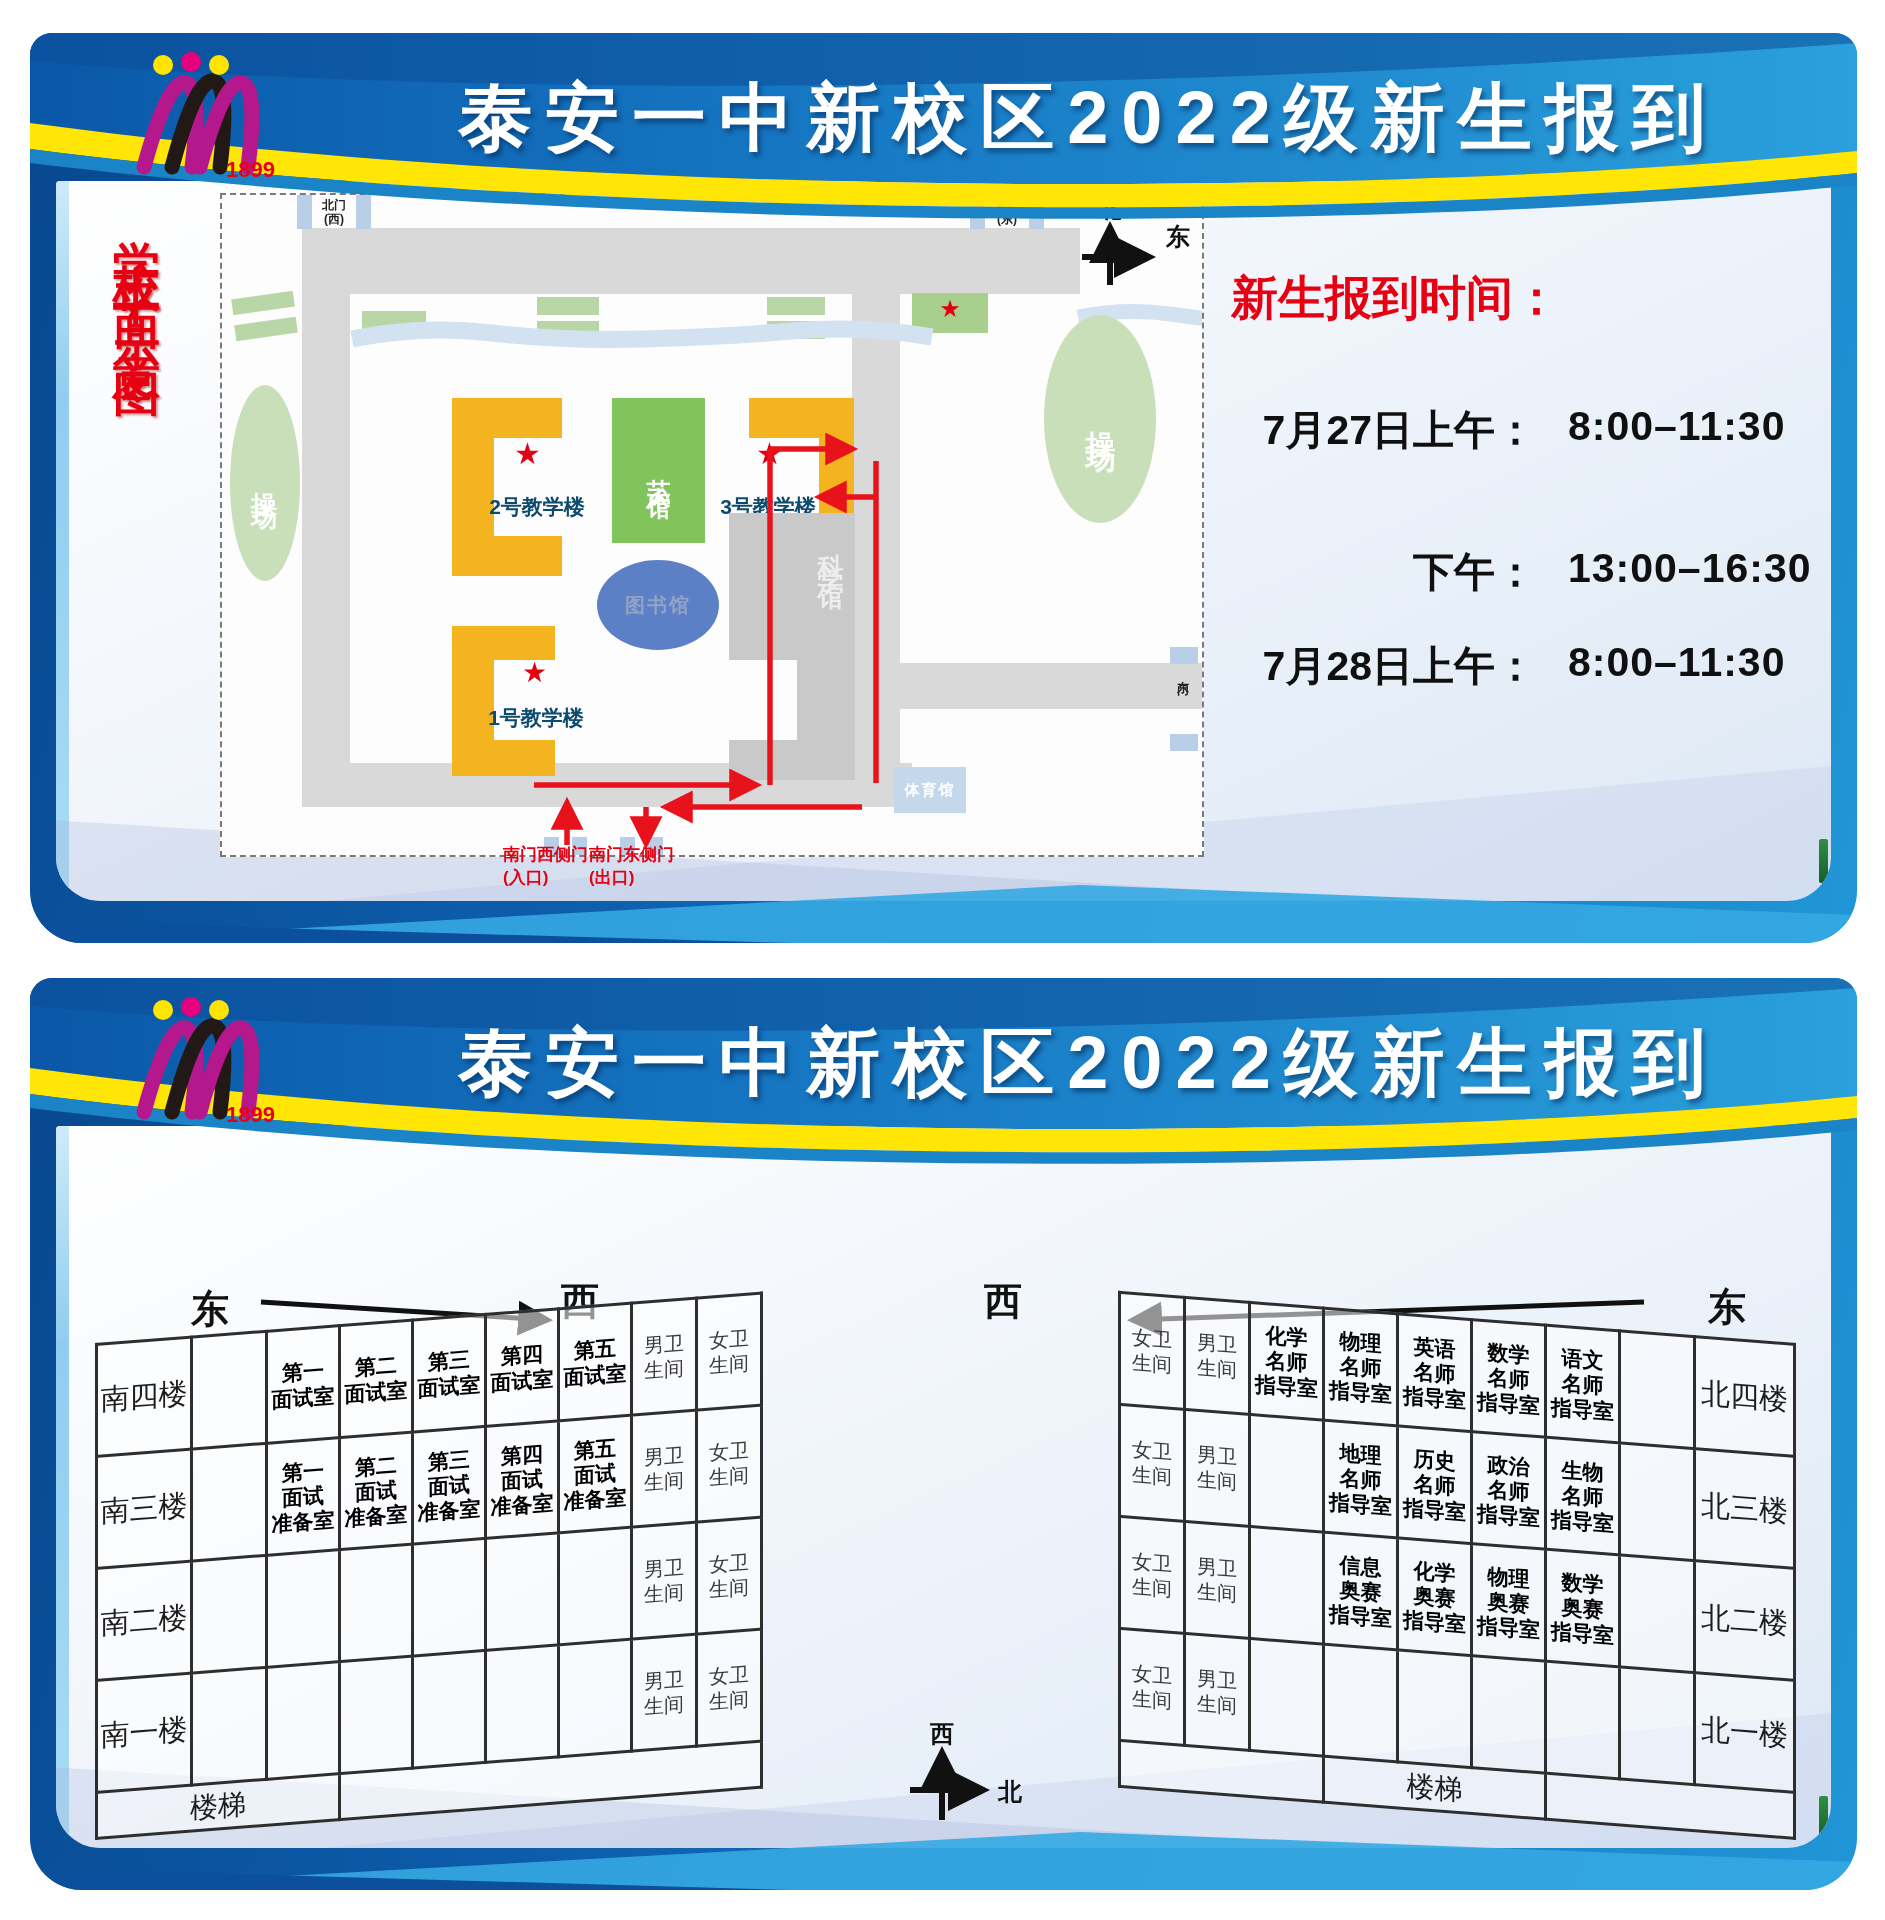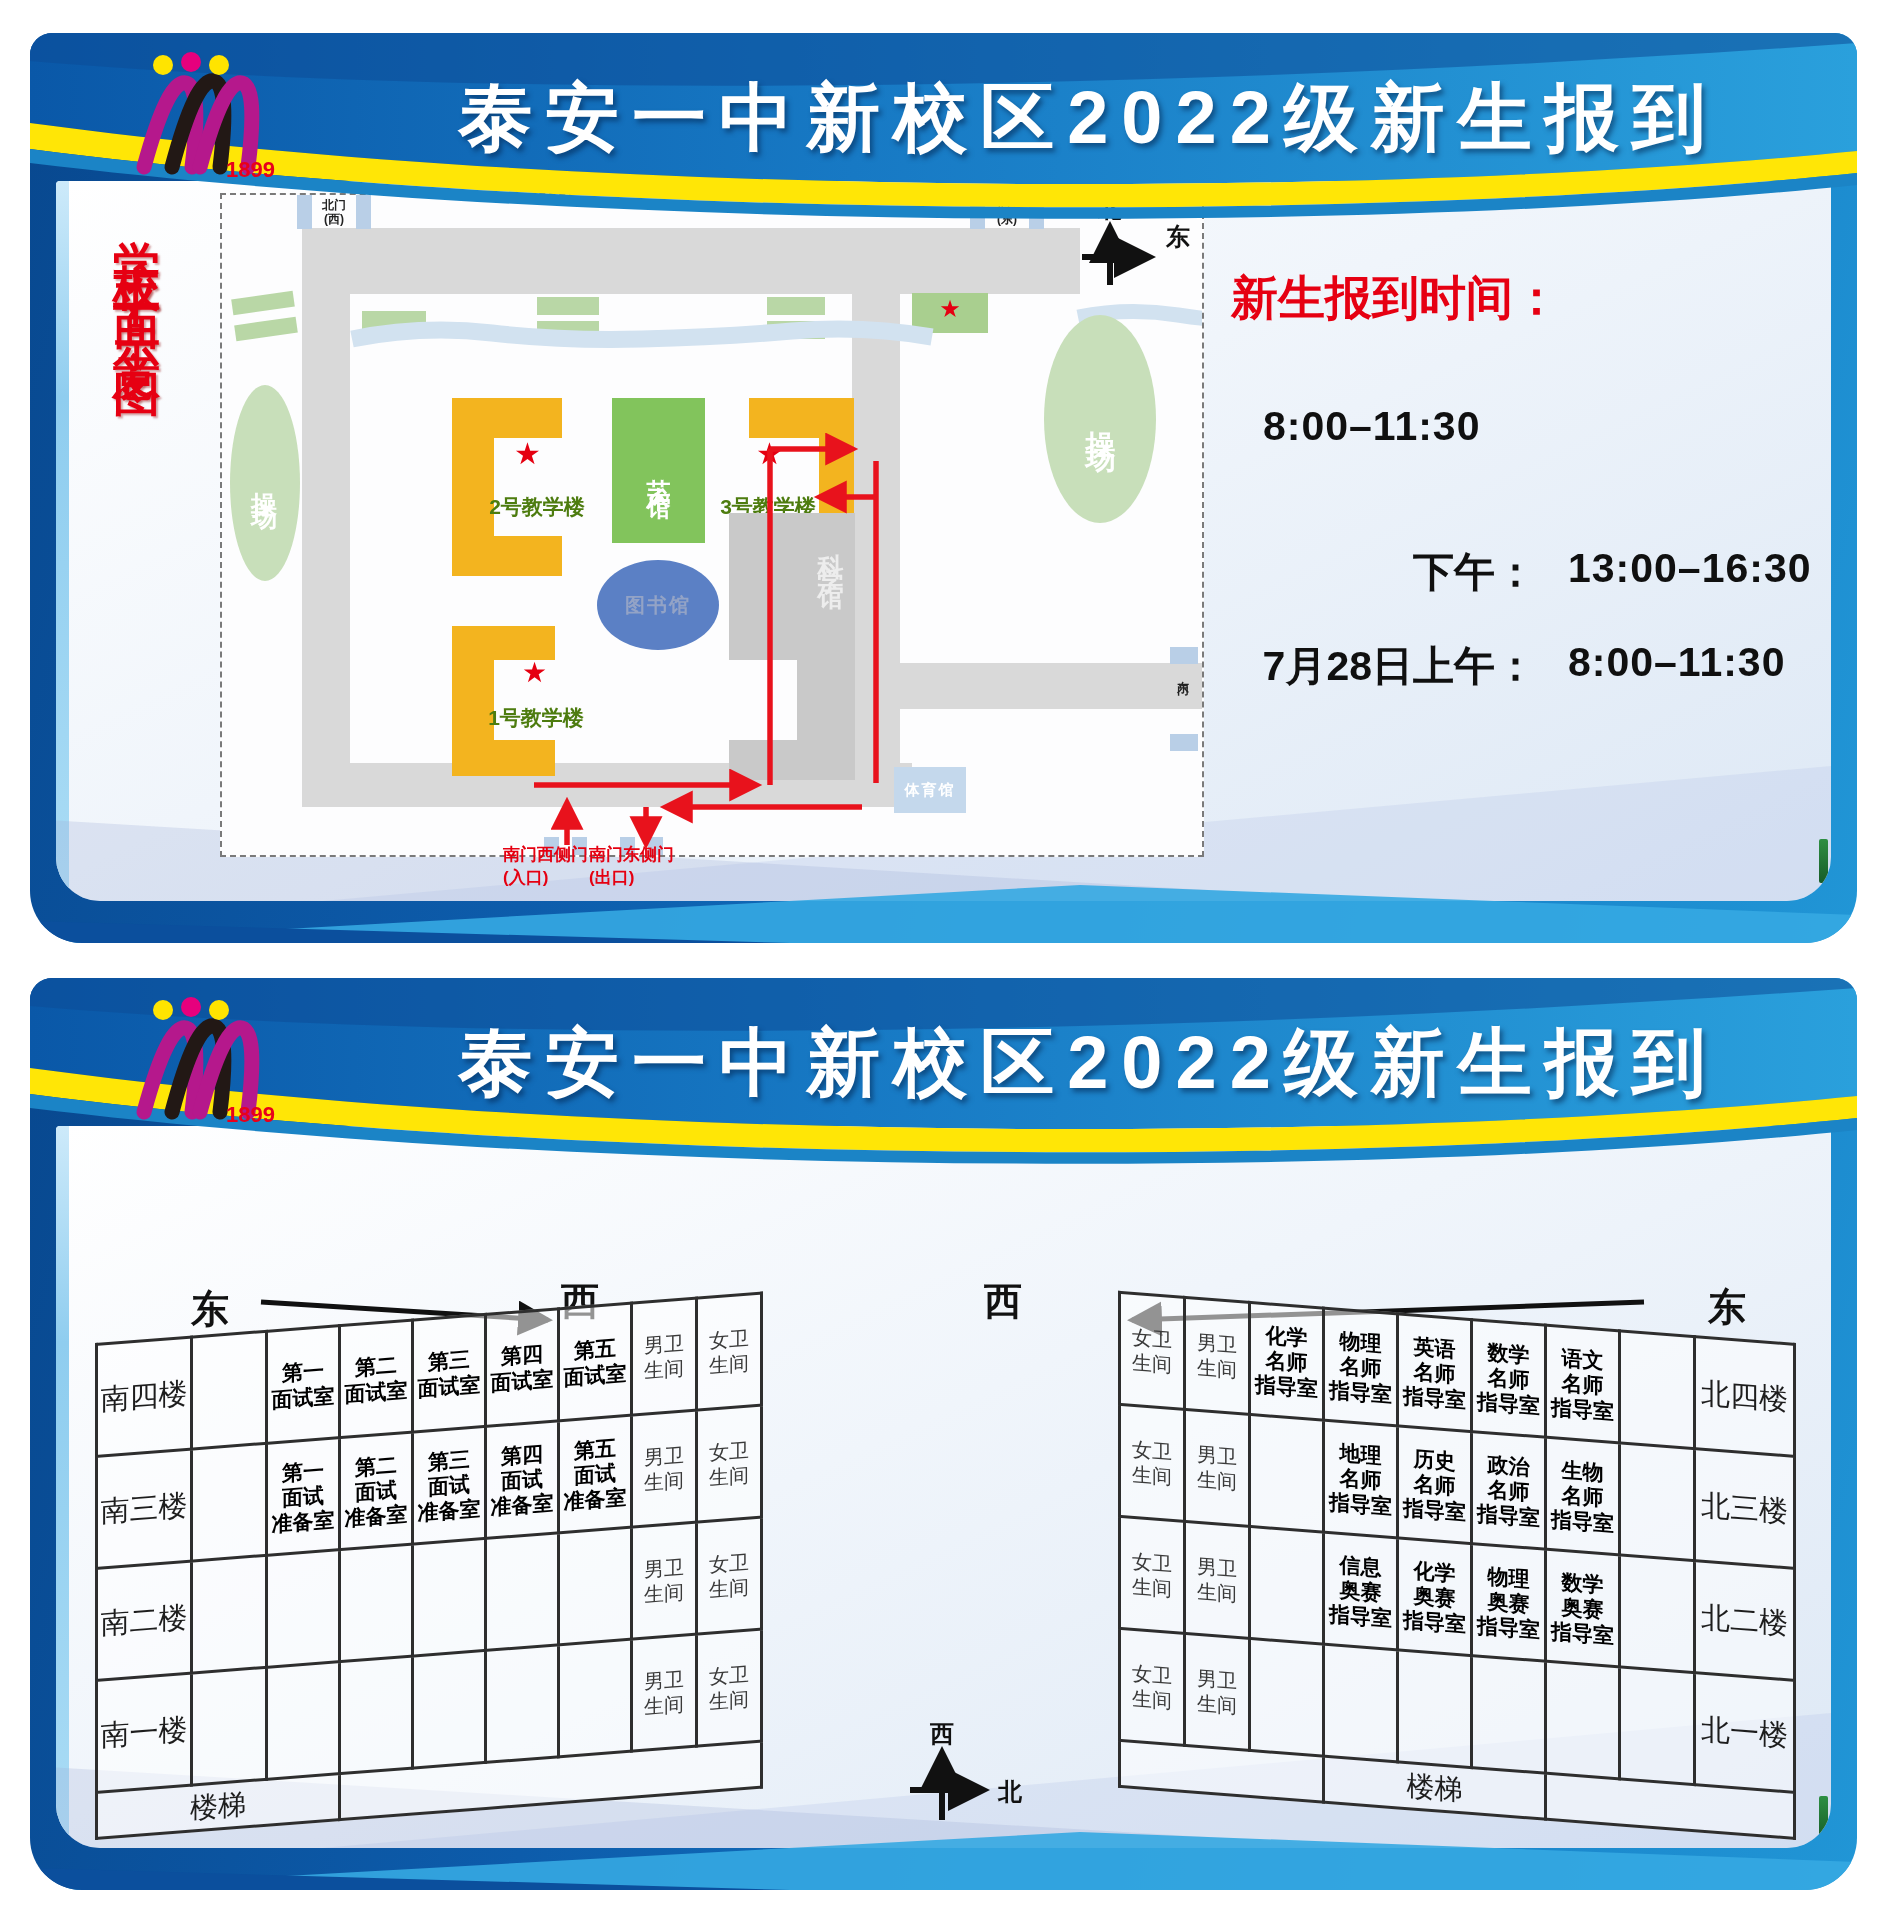--- a/index.html
+++ b/index.html
@@ -35,21 +35,21 @@
               font-size:47px;font-weight:bold;color:#e60012;letter-spacing:22px;
               text-shadow:2px 2px 2px rgba(140,0,0,.35);}
   .map{position:absolute;left:164px;top:12px;width:980px;height:660px;border:2px dashed #7a7a7a;
        background:#fdfdfe;}
   .road{position:absolute;background:#d9d9d9;}
   .pg{position:absolute;background:#c8dfba;border-radius:50%;display:flex;align-items:center;justify-content:center;}
   .pg span{writing-mode:vertical-rl;text-orientation:upright;color:#fff;font-weight:bold;letter-spacing:12px;}
   .gstrip{position:absolute;background:#b9d7a6;}
   .bld-y{position:absolute;background:#f3b41f;}
   .notch{position:absolute;background:#fdfdfe;}
-  .bld-label{position:absolute;width:130px;text-align:center;color:#4d7c0f;font-weight:bold;font-size:21px;white-space:nowrap;}
+  .bld-label{position:absolute;width:130px;text-align:center;color:#0c4a6e;font-weight:bold;font-size:21px;white-space:nowrap;}
   .star{position:absolute;color:#e50011;font-size:30px;line-height:1;}
   .art{position:absolute;background:#82c45c;display:flex;align-items:center;justify-content:center;}
   .art span{writing-mode:vertical-rl;text-orientation:upright;color:#fff;font-weight:bold;font-size:24px;letter-spacing:8px;}
   .lib{position:absolute;background:#5b80c5;border-radius:50%;display:flex;align-items:center;justify-content:center;}
   .lib span{color:#93a3c6;font-size:20px;font-weight:bold;letter-spacing:2px;}
   .sci{position:absolute;background:#c9c9c9;}
   .sci-label{position:absolute;writing-mode:vertical-rl;text-orientation:upright;color:#ededed;
              font-size:26px;font-weight:bold;letter-spacing:14px;}
   .gym{position:absolute;background:#c4d8ec;display:flex;align-items:center;justify-content:center;
        color:#fff;font-size:15px;font-weight:bold;letter-spacing:2px;}
@@ -209,20 +209,21 @@
             <path d="M654,266 L654,588"></path>
             <path d="M654,302 L600,302" marker-end="url(#mkr)"></path>
             <path d="M640,612 L446,612" marker-end="url(#mkr)"></path>
             <path d="M424,612 L424,646" marker-end="url(#mkr)"></path>
           </g>
         </svg>
       </div>
 
       <div class="sched-title">新生报到时间：</div>
       <div class="sched-row" style="top:222px;">
+        <span class="lbl">7月27日上午：</span>
         <span class="tm">8:00–11:30</span>
       </div>
       <div class="sched-row" style="top:364px;">
         <span class="lbl">下午：</span>
         <span class="tm">13:00–16:30</span>
       </div>
       <div class="sched-row" style="top:458px;">
         <span class="lbl">7月28日上午：</span>
         <span class="tm">8:00–11:30</span>
       </div>

